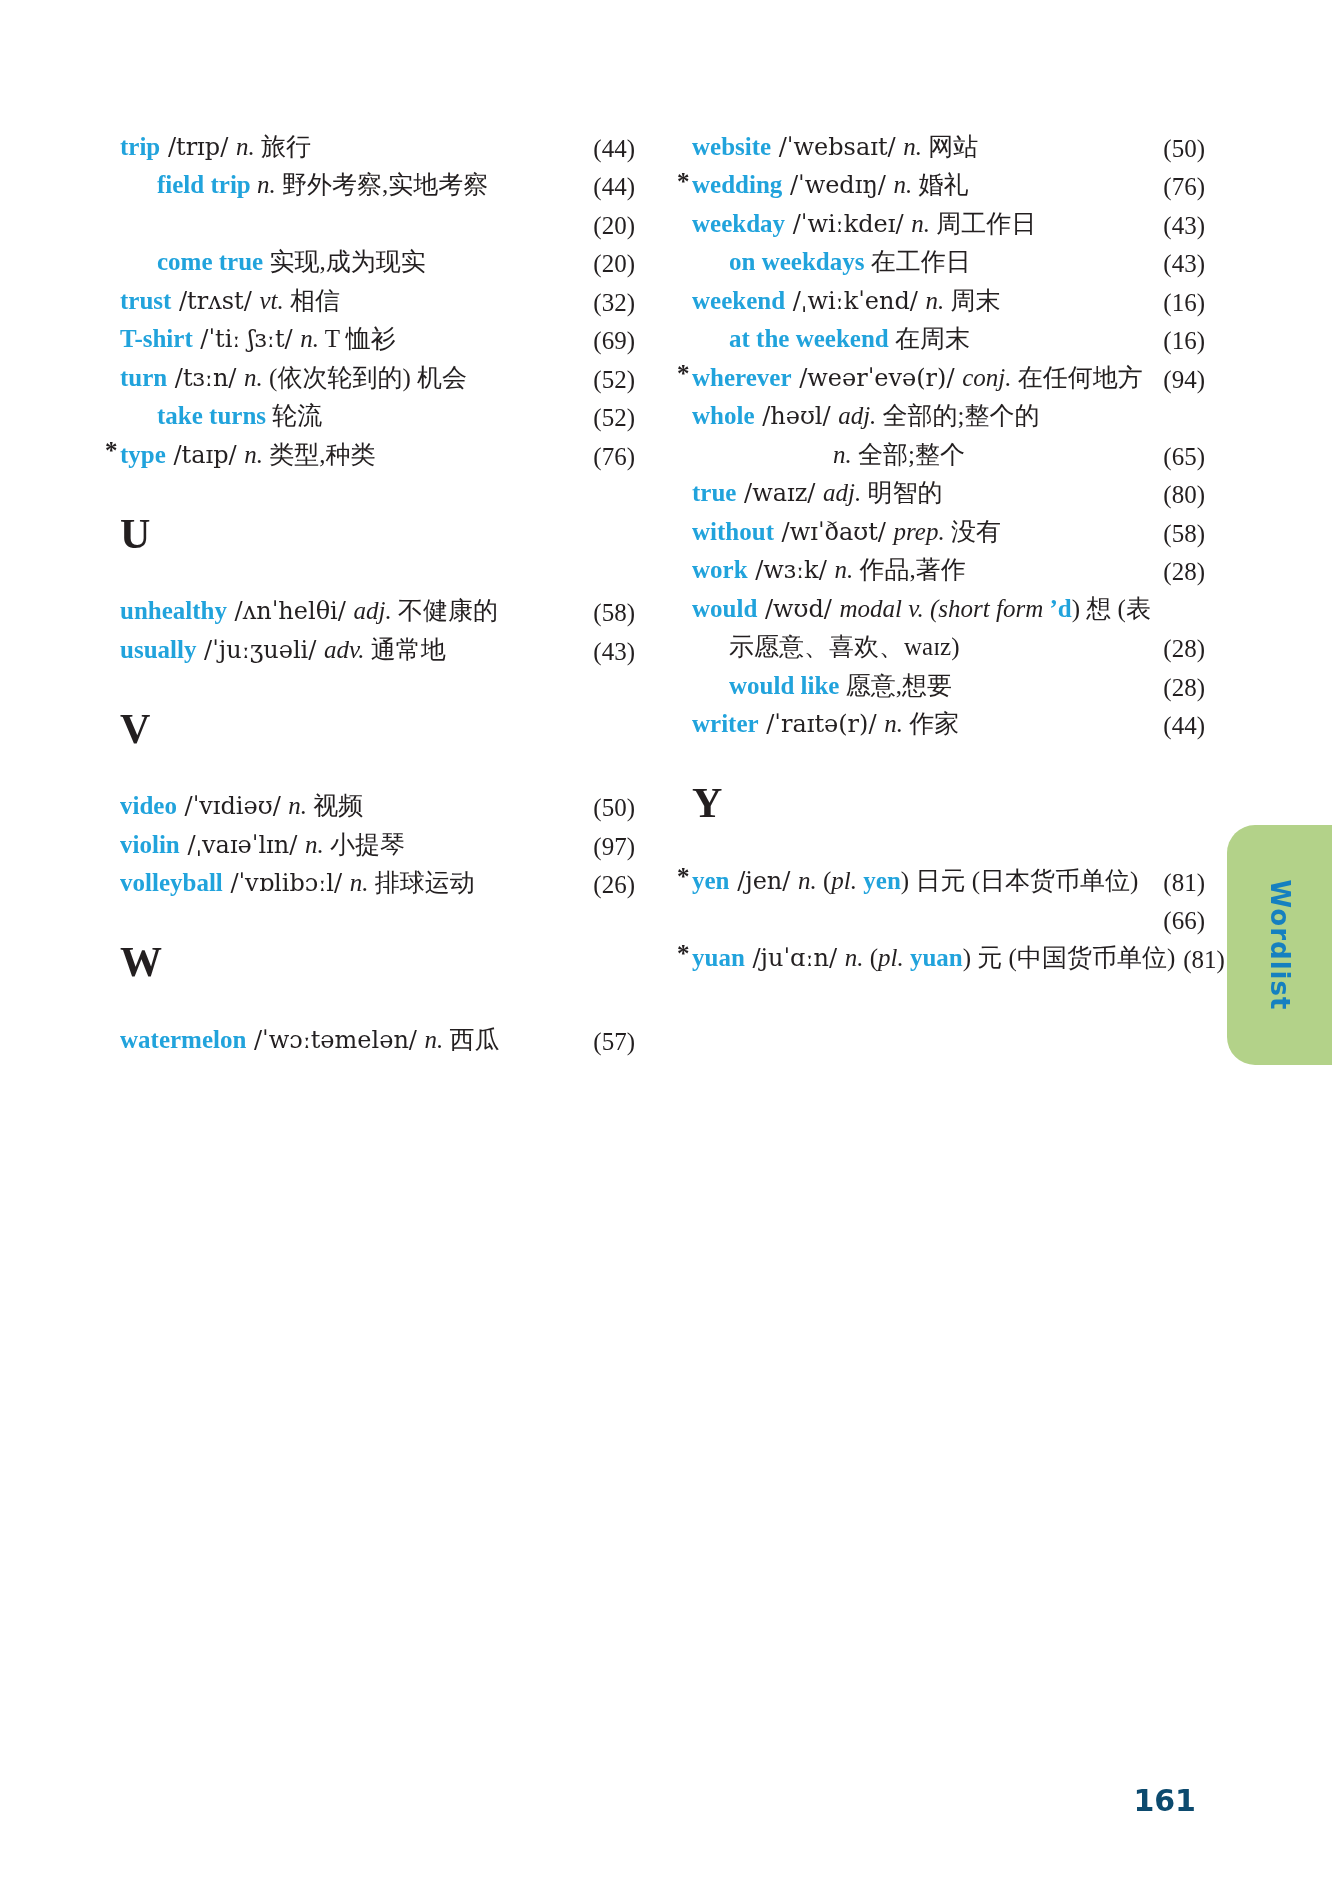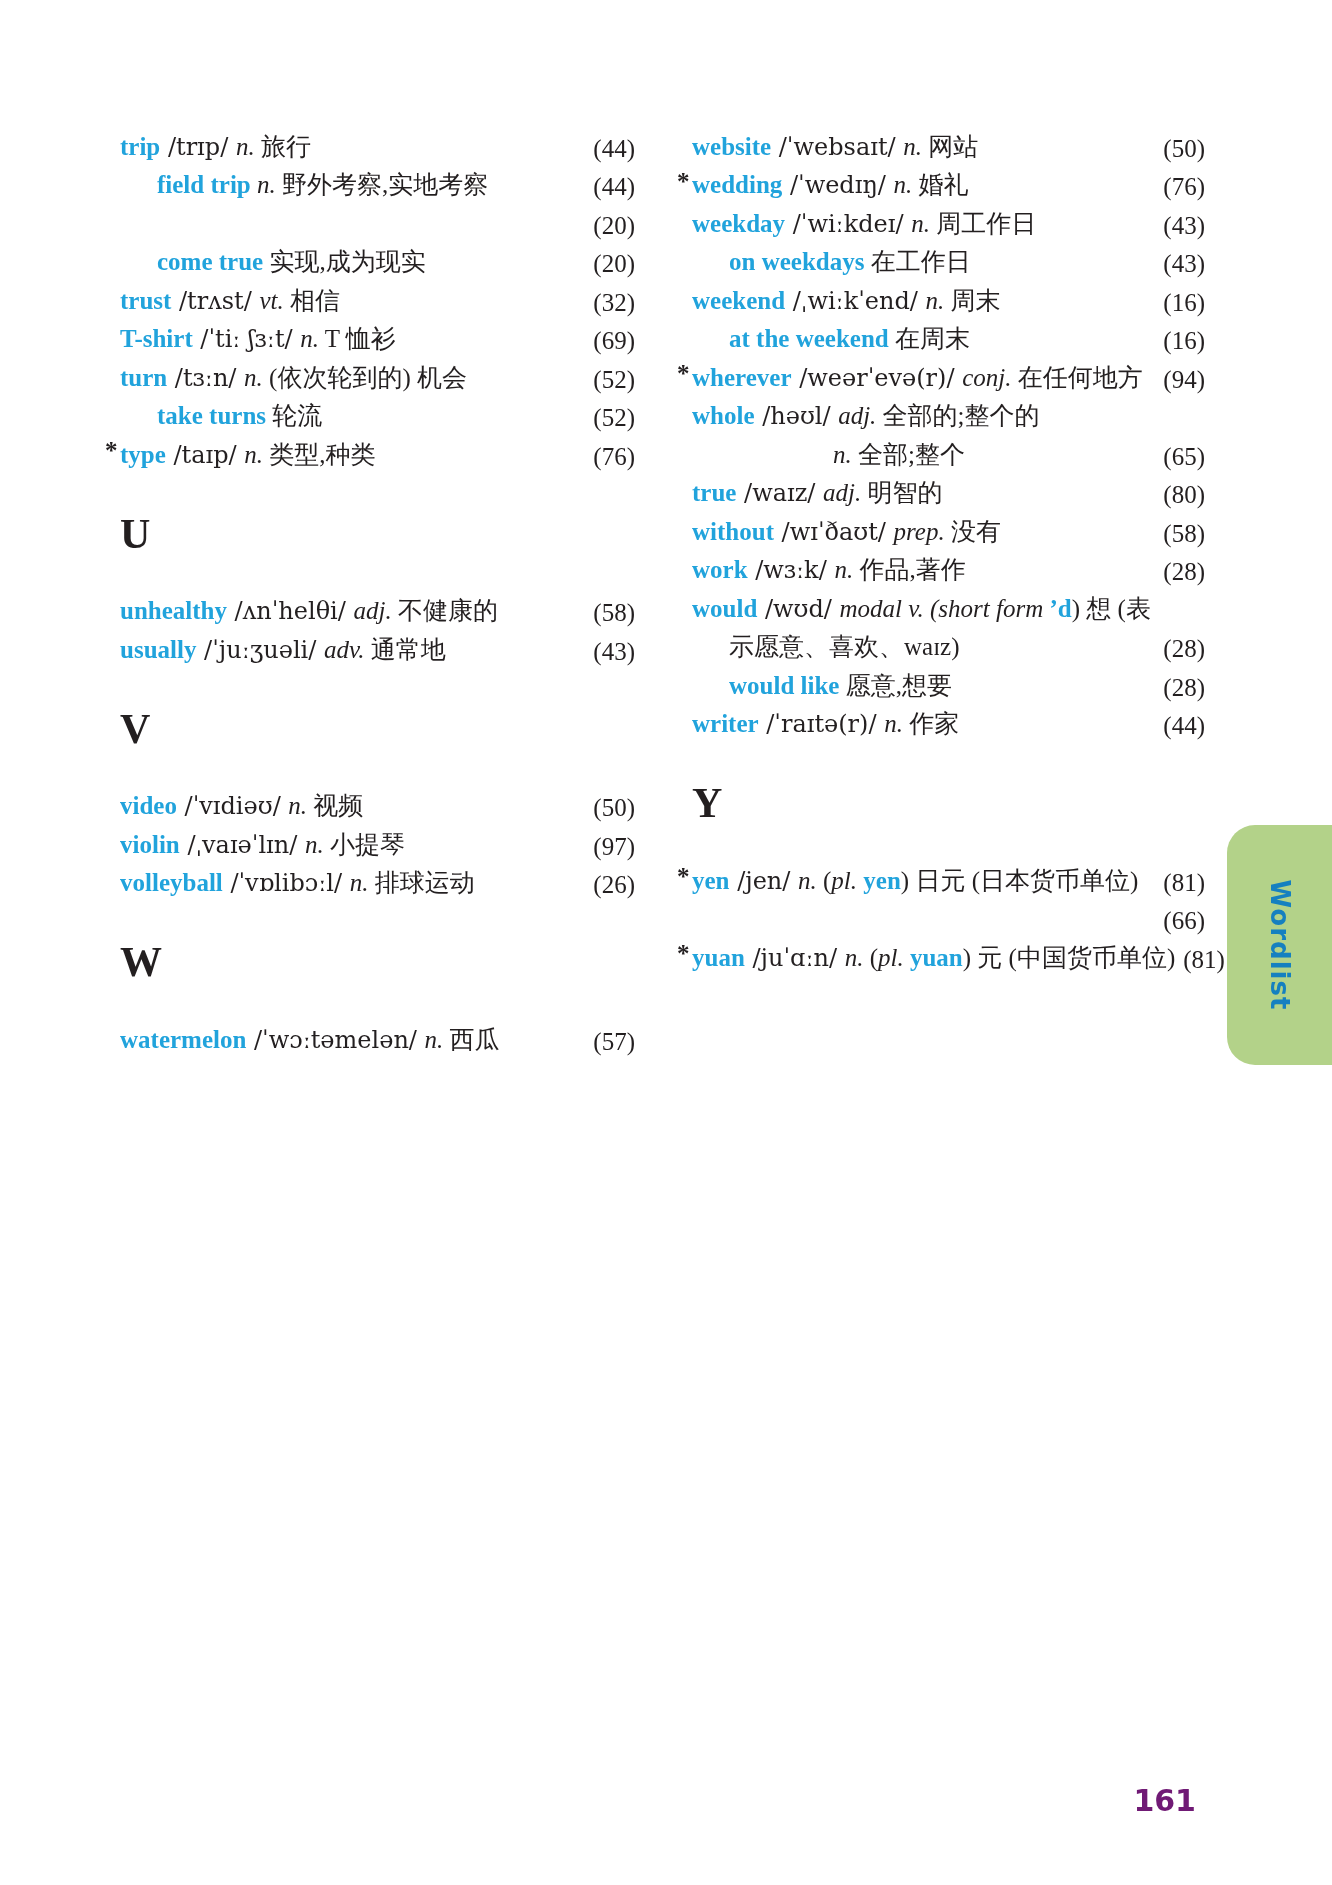--- a/index.html
+++ b/index.html
@@ -73,21 +73,21 @@
     color: var(--tab-text, #1580c0);
     white-space: nowrap;
   }
 
   .page-number {
     position: absolute;
     right: 136px; top: 1783px;
     font-family: "DejaVu Sans", "Liberation Sans", sans-serif;
     font-weight: bold;
     font-size: 30px;
-    color: #701a75;
+    color: #0c4a6e;
   }
 </style>
 </head>
 <body>
 
 <div class="sheet">
   <div class="col col-left" id="col-0">
       <div class="row ind0">
         <span class="txt"><span class="seg-hw">trip</span><span class="seg-ph"> /trɪp/ </span><span class="seg-pos">n.</span><span class="seg-zh"> 旅行</span></span>
         <span class="ref">(44)</span>

